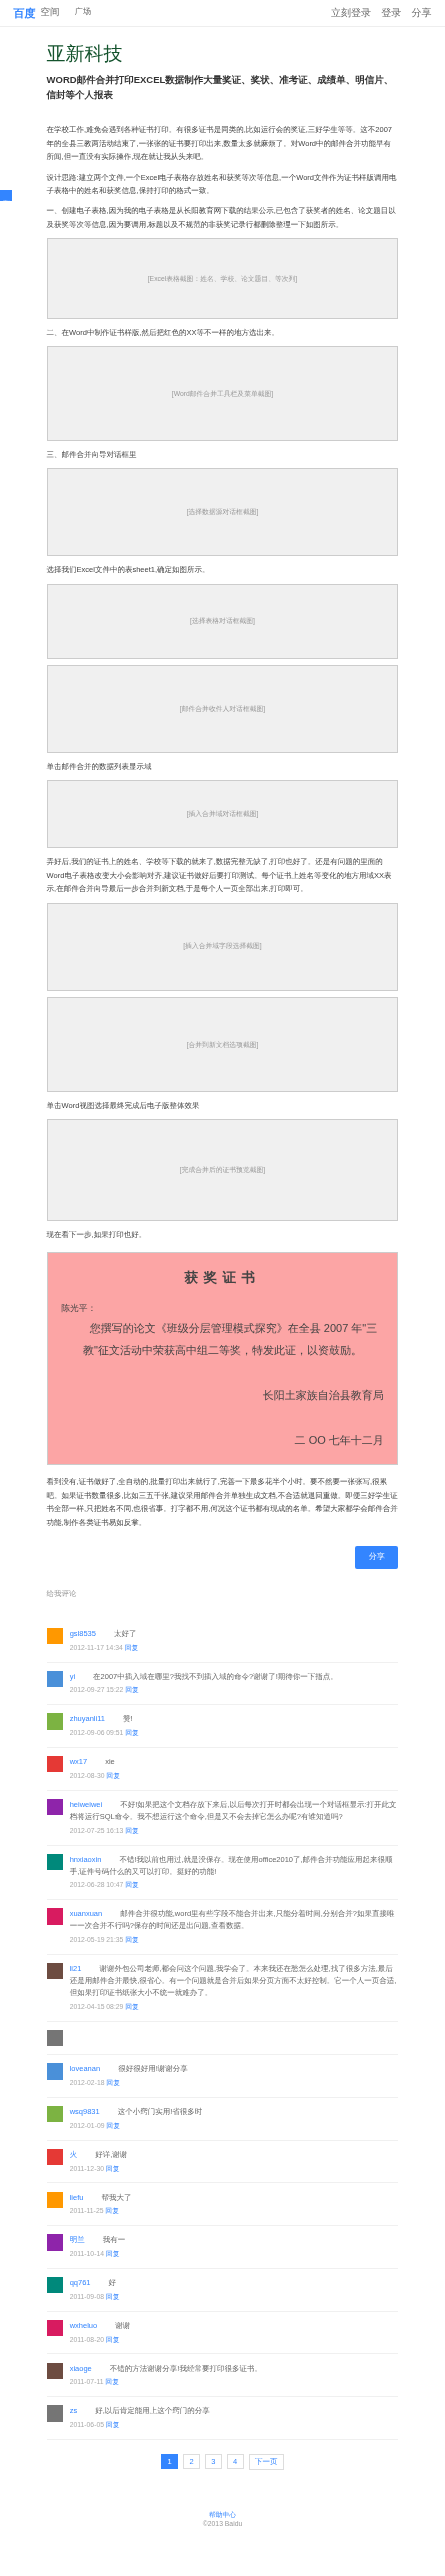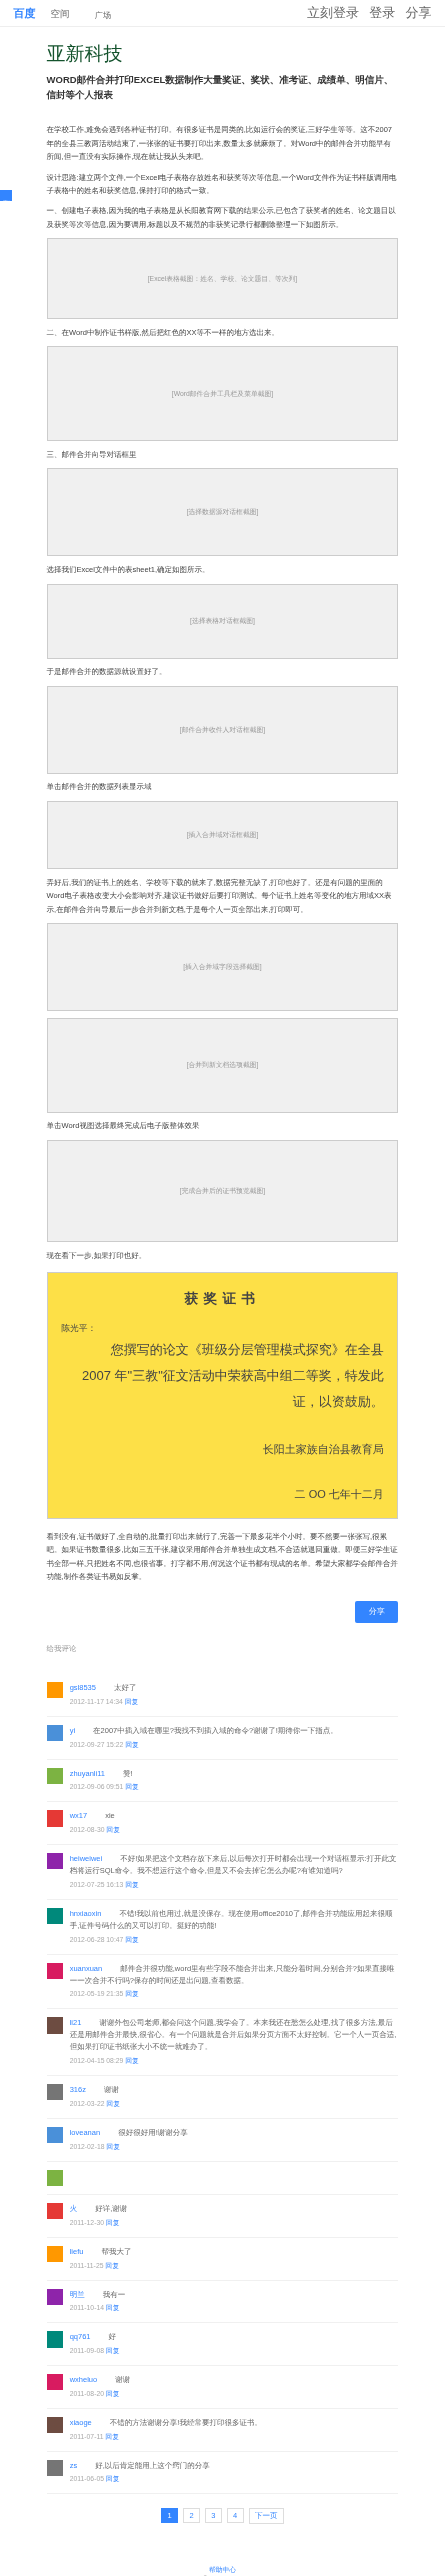--- a/index.html
+++ b/index.html
@@ -1,38 +1,38 @@
 <!DOCTYPE html>
 <html style="font-size:11px"><head>
 <meta charset="utf-8">
 <style>
 *{margin:0;padding:0;box-sizing:border-box}
 body{font-family:"Microsoft YaHei",Arial,sans-serif;font-size:8.1px;color:#333;background:#fff}
 .header{height:27px;border-bottom:0.7px solid #eee;display:flex;align-items:center;padding:0 13.6px;justify-content:space-between}
-.logo{display:flex;align-items:flex-end;gap:15px}
+.logo{display:flex;align-items:flex-start;gap:5px}
 .logo-text{font-size:11px;font-weight:bold;color:#3385ff}
 .logo-sub{font-size:9.5px;color:#666}
-.nav-right{display:flex;gap:10.2px;font-size:13px;color:#666}
+.nav-right{display:flex;gap:10.2px;font-size:10px;color:#666}
 .nav-right span{cursor:pointer}
 .container{max-width:379px;margin:0 auto;padding:13.6px}
 .blog-title{font-size:19px;color:#14532d;font-weight:normal;margin-bottom:5.4px}
 .blog-sub{font-size:7.5px;color:#999;margin-bottom:13.6px;border-bottom:0.7px solid #eee;padding-bottom:10.2px}
 .article-title{font-size:9.5px;color:#333;margin-bottom:21px;line-height:1.6}
 .article-body{font-size:7.5px;line-height:1.8;color:#444}
 .article-body p{margin-bottom:6.8px}
 .img-placeholder{width:100%;background:#f0f0f0;border:0.7px solid #ccc;margin:6.8px 0;display:flex;align-items:center;justify-content:center;color:#999;font-size:6.8px}
 .img-h120{height:81px}
 .img-h140{height:95px}
 .img-h130{height:88px}
 .img-h110{height:75px}
 .img-h150{height:102px}
 .img-h100{height:68px}
-.certificate{background:#fde047;border:0.7px solid #ccc;padding:13.6px;margin:10.2px 0;text-align:center}
+.certificate{background:#fca5a5;border:0.7px solid #ccc;padding:13.6px;margin:10.2px 0;text-align:center}
 .cert-title{font-size:13.6px;font-weight:bold;letter-spacing:5.4px;margin-bottom:10.2px}
-.cert-body{text-align:right;font-size:13px;line-height:2;text-indent:2em}
+.cert-body{text-align:center;font-size:11px;line-height:2;text-indent:2em}
 .cert-footer{text-align:right;font-size:11px;margin-top:25px}
 .action-btn{display:inline-block;background:#3385ff;color:#fff;padding:4.1px 13.6px;border-radius:2px;margin:10.2px 0;font-size:8.1px}
 .comments{margin-top:20.3px}
 .comment{border-bottom:0.7px solid #f0f0f0;padding:8.1px 0;display:flex;gap:6.8px}
 .avatar{width:16.3px;height:16.3px;background:#ddd;flex-shrink:0}
 .av-blue{background:#4a90d9}
 .av-green{background:#7cb342}
 .av-orange{background:#ff9800}
 .av-red{background:#e53935}
 .av-purple{background:#8e24aa}
@@ -79,21 +79,20 @@
     <p>在学校工作,难免会遇到各种证书打印。有很多证书是同类的,比如运行会的奖证,三好学生等等。这不2007年的全县三教两活动结束了,一张张的证书要打印出来,数量太多就麻烦了。对Word中的邮件合并功能早有所闻,但一直没有实际操作,现在就让我从头来吧。</p>
     <p>设计思路:建立两个文件,一个Excel电子表格存放姓名和获奖等次等信息,一个Word文件作为证书样版调用电子表格中的姓名和获奖信息,保持打印的格式一致。</p>
     <p>一、创建电子表格,因为我的电子表格是从长阳教育网下载的结果公示,已包含了获奖者的姓名、论文题目以及获奖等次等信息,因为要调用,标题以及不规范的非获奖记录行都删除整理一下如图所示。</p>
     <div class="img-placeholder img-h120">[Excel表格截图：姓名、学校、论文题目、等次列]</div>
     <p>二、在Word中制作证书样版,然后把红色的XX等不一样的地方选出来。</p>
     <div class="img-placeholder img-h140">[Word邮件合并工具栏及菜单截图]</div>
     <p>三、邮件合并向导对话框里</p>
     <div class="img-placeholder img-h130">[选择数据源对话框截图]</div>
     <p>选择我们Excel文件中的表sheet1,确定如图所示。</p>
     <div class="img-placeholder img-h110">[选择表格对话框截图]</div>
-    <p>于是邮件合并的数据源就设置好了。</p>
     <div class="img-placeholder img-h130">[邮件合并收件人对话框截图]</div>
     <p>单击邮件合并的数据列表显示域</p>
     <div class="img-placeholder img-h100">[插入合并域对话框截图]</div>
     <p>弄好后,我们的证书上的姓名、学校等下载的就来了,数据完整无缺了,打印也好了。还是有问题的里面的Word电子表格改变大小会影响对齐,建议证书做好后要打印测试。每个证书上姓名等变化的地方用域XX表示,在邮件合并向导最后一步合并到新文档,于是每个人一页全部出来,打印即可。</p>
     <div class="img-placeholder img-h130">[插入合并域字段选择截图]</div>
     <div class="img-placeholder img-h140">[合并到新文档选项截图]</div>
     <p>单击Word视图选择最终完成后电子版整体效果</p>
     <div class="img-placeholder img-h150">[完成合并后的证书预览截图]</div>
     <p>现在看下一步,如果打印也好。</p>
 
@@ -141,28 +140,28 @@
       <div class="comment">
         <div class="avatar av-pink"></div>
         <div class="comment-body"><span class="comment-user">xuanxuan</span><span>邮件合并很功能,word里有些字段不能合并出来,只能分着时间,分别合并?如果直接唯一一次合并不行吗?保存的时间还是出问题,查看数据。</span><div class="comment-meta">2012-05-19 21:35 <span class="reply-link">回复</span></div></div>
       </div>
       <div class="comment">
         <div class="avatar av-brown"></div>
         <div class="comment-body"><span class="comment-user">li21</span><span>谢谢外包公司老师,都会问这个问题,我学会了。本来我还在愁怎么处理,找了很多方法,最后还是用邮件合并最快,很省心。有一个问题就是合并后如果分页方面不太好控制。它一个人一页合适,但如果打印证书纸张大小不统一就难办了。</span><div class="comment-meta">2012-04-15 08:29 <span class="reply-link">回复</span></div></div>
       </div>
       <div class="comment">
         <div class="avatar av-gray"></div>
-        <div class="comment-body"><span class="comment-user">316z</span><span>谢谢</span><div class="comment-meta">2012-03-22 <span class="reply-link">回复</span></div></div>
       </div>
       <div class="comment">
         <div class="avatar av-blue"></div>
         <div class="comment-body"><span class="comment-user">loveanan</span><span>很好很好用!谢谢分享</span><div class="comment-meta">2012-02-18 <span class="reply-link">回复</span></div></div>
       </div>
       <div class="comment">
         <div class="avatar av-green"></div>
+        <div class="comment-body"><span class="comment-user">wsq9831</span><span>这个小窍门实用!省很多时</span><div class="comment-meta">2012-01-09 <span class="reply-link">回复</span></div></div>
       </div>
       <div class="comment">
         <div class="avatar av-red"></div>
         <div class="comment-body"><span class="comment-user">火</span><span>好详,谢谢</span><div class="comment-meta">2011-12-30 <span class="reply-link">回复</span></div></div>
       </div>
       <div class="comment">
         <div class="avatar av-orange"></div>
         <div class="comment-body"><span class="comment-user">liefu</span><span>帮我大了</span><div class="comment-meta">2011-11-25 <span class="reply-link">回复</span></div></div>
       </div>
       <div class="comment">

